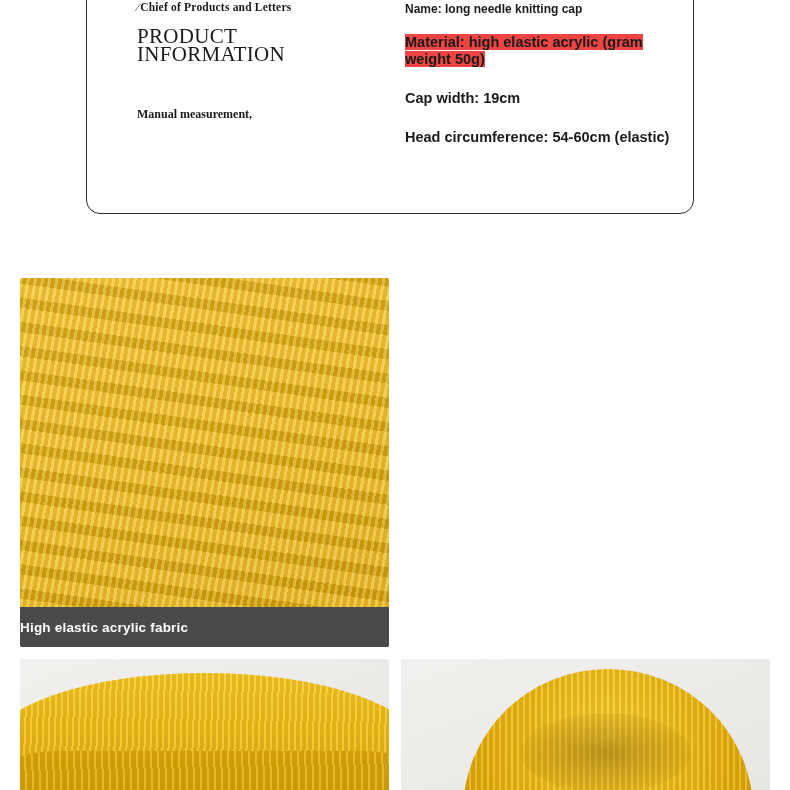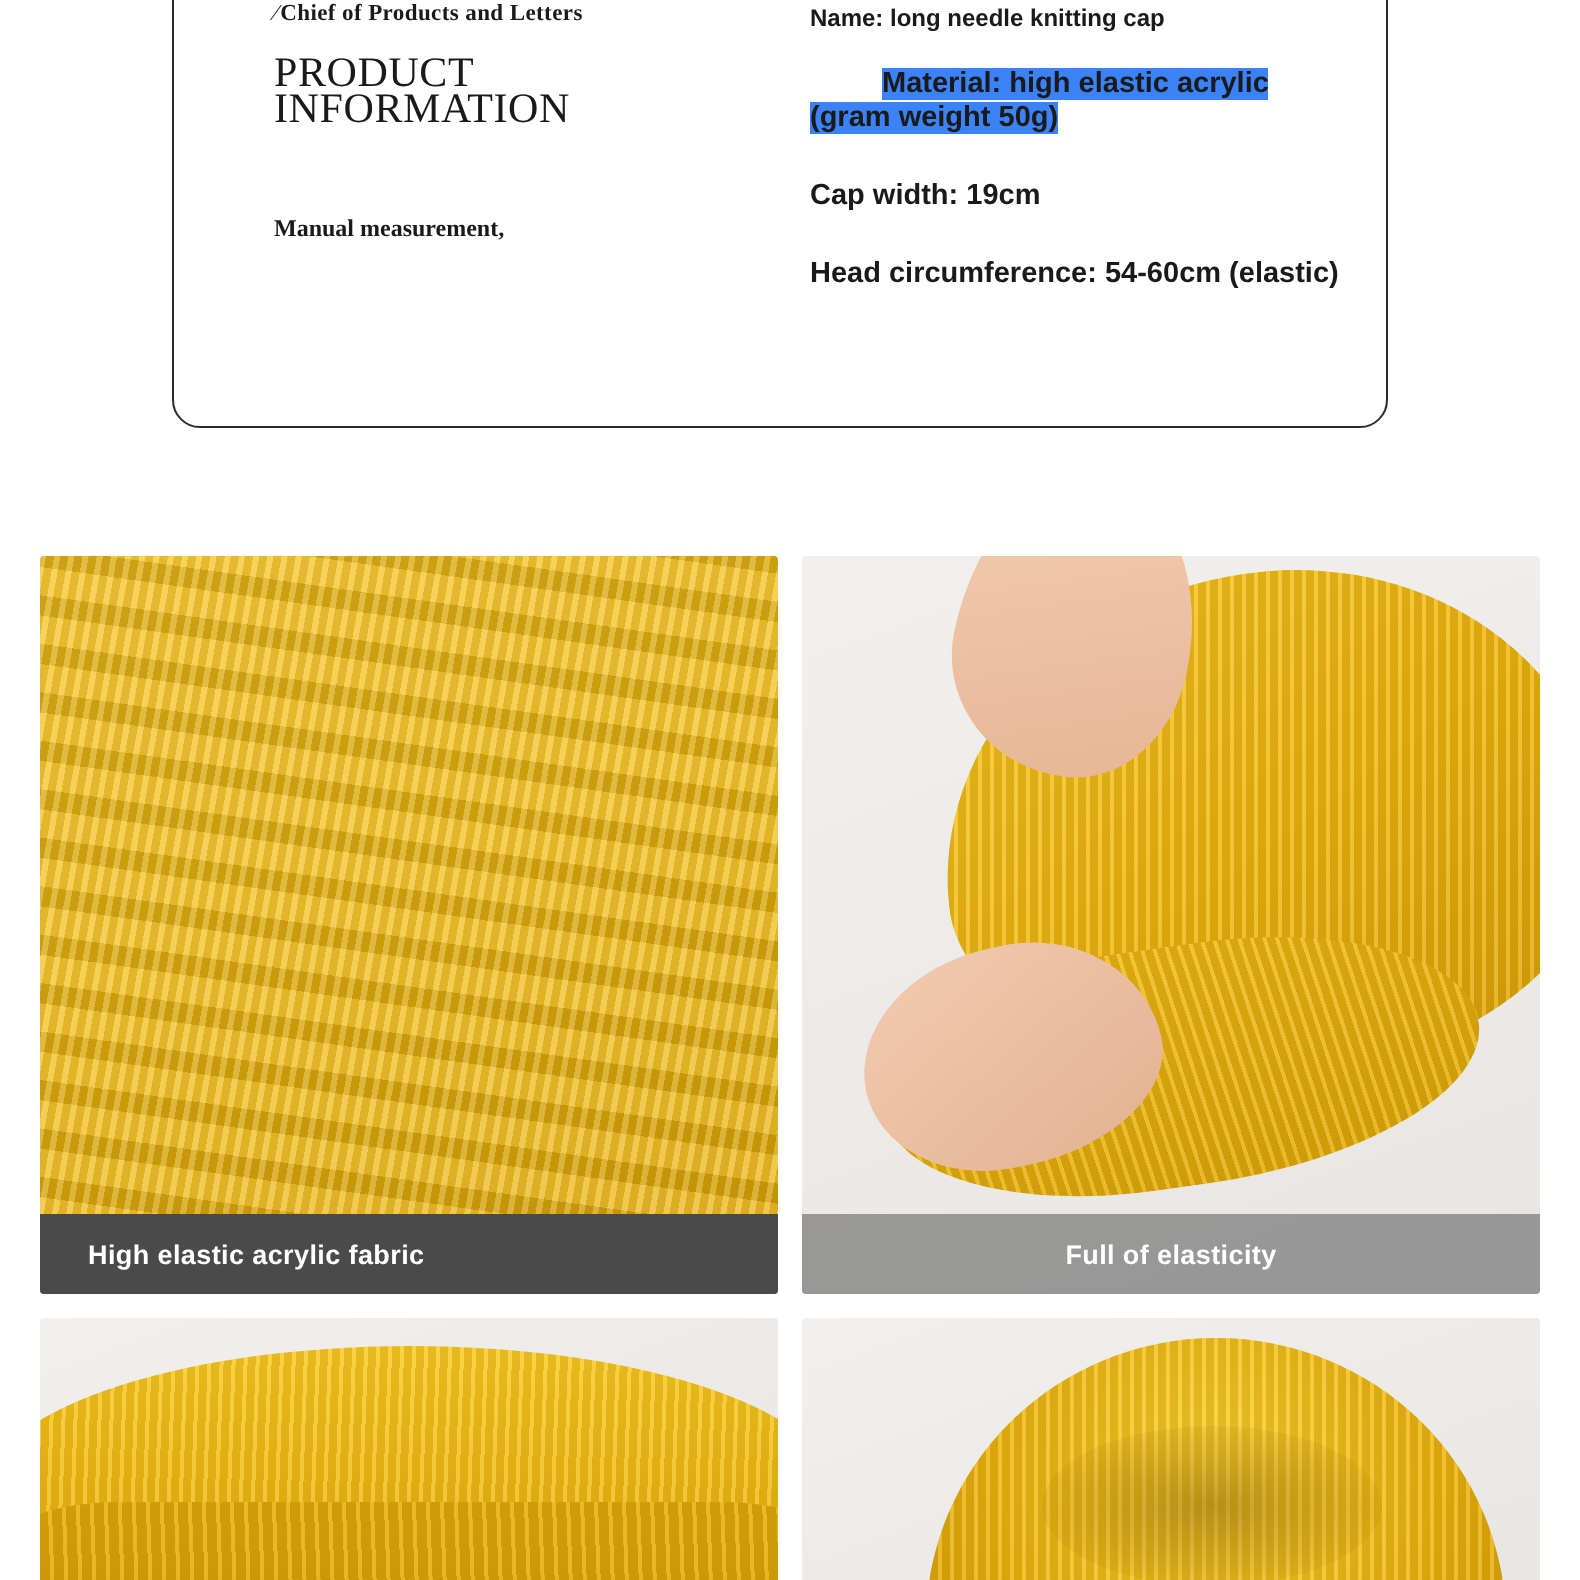--- a/index.html
+++ b/index.html
@@ -98,22 +98,21 @@
   }
   .spec-line.small { font-size: 12px; font-weight: bold; }
   .spec-line.strong {
     font-weight: bold;
     font-size: 14.5px;
     margin-bottom: 22px;
   }
   .spec-line.strong.last { margin-bottom: 16px; }
   .spec-highlight {
     display: inline;
-    background: #3b82f6;
-    margin-left: 36px;
+    background: #ef4444;
   }
 
   
   .grid {
     position: absolute;
     left: 20px;
     top: 278px;
     width: 750px;
   }
   .row {
@@ -136,21 +135,20 @@
     height: 40px;
     display: flex;
     align-items: center;
     color: #ffffff;
     font-size: 13.5px;
     font-weight: bold;
     letter-spacing: .2px;
   }
   .caption-bar.dark {
     background: #4a4a4a;
-    padding-left: 24px;
   }
   .caption-bar.light {
     background: rgba(120,120,120,.72);
     justify-content: center;
     padding-left: 0;
   }
 
   
   .knit-a {
     position: absolute; inset: 0;
@@ -299,30 +297,20 @@
 
   <div class="row">
 
     <div class="tile">
       <div class="knit-a"></div>
       <div class="caption-bar dark">
         <span>High elastic acrylic fabric</span>
       </div>
     </div>
 
-    <div class="tile">
-      <div class="bg-grey"></div>
-      <div class="cap-blob"></div>
-      <div class="cap-brim"></div>
-      <div class="hand-top"></div>
-      <div class="hand-bottom"></div>
-      <div class="caption-bar light">
-        <span>Full of elasticity</span>
-      </div>
-    </div>
 
   </div>
 
   <div class="row">
 
     <div class="tile short">
       <div class="bg-grey"></div>
       <div class="fold-top"></div>
       <div class="fold-bottom"></div>
     </div>

